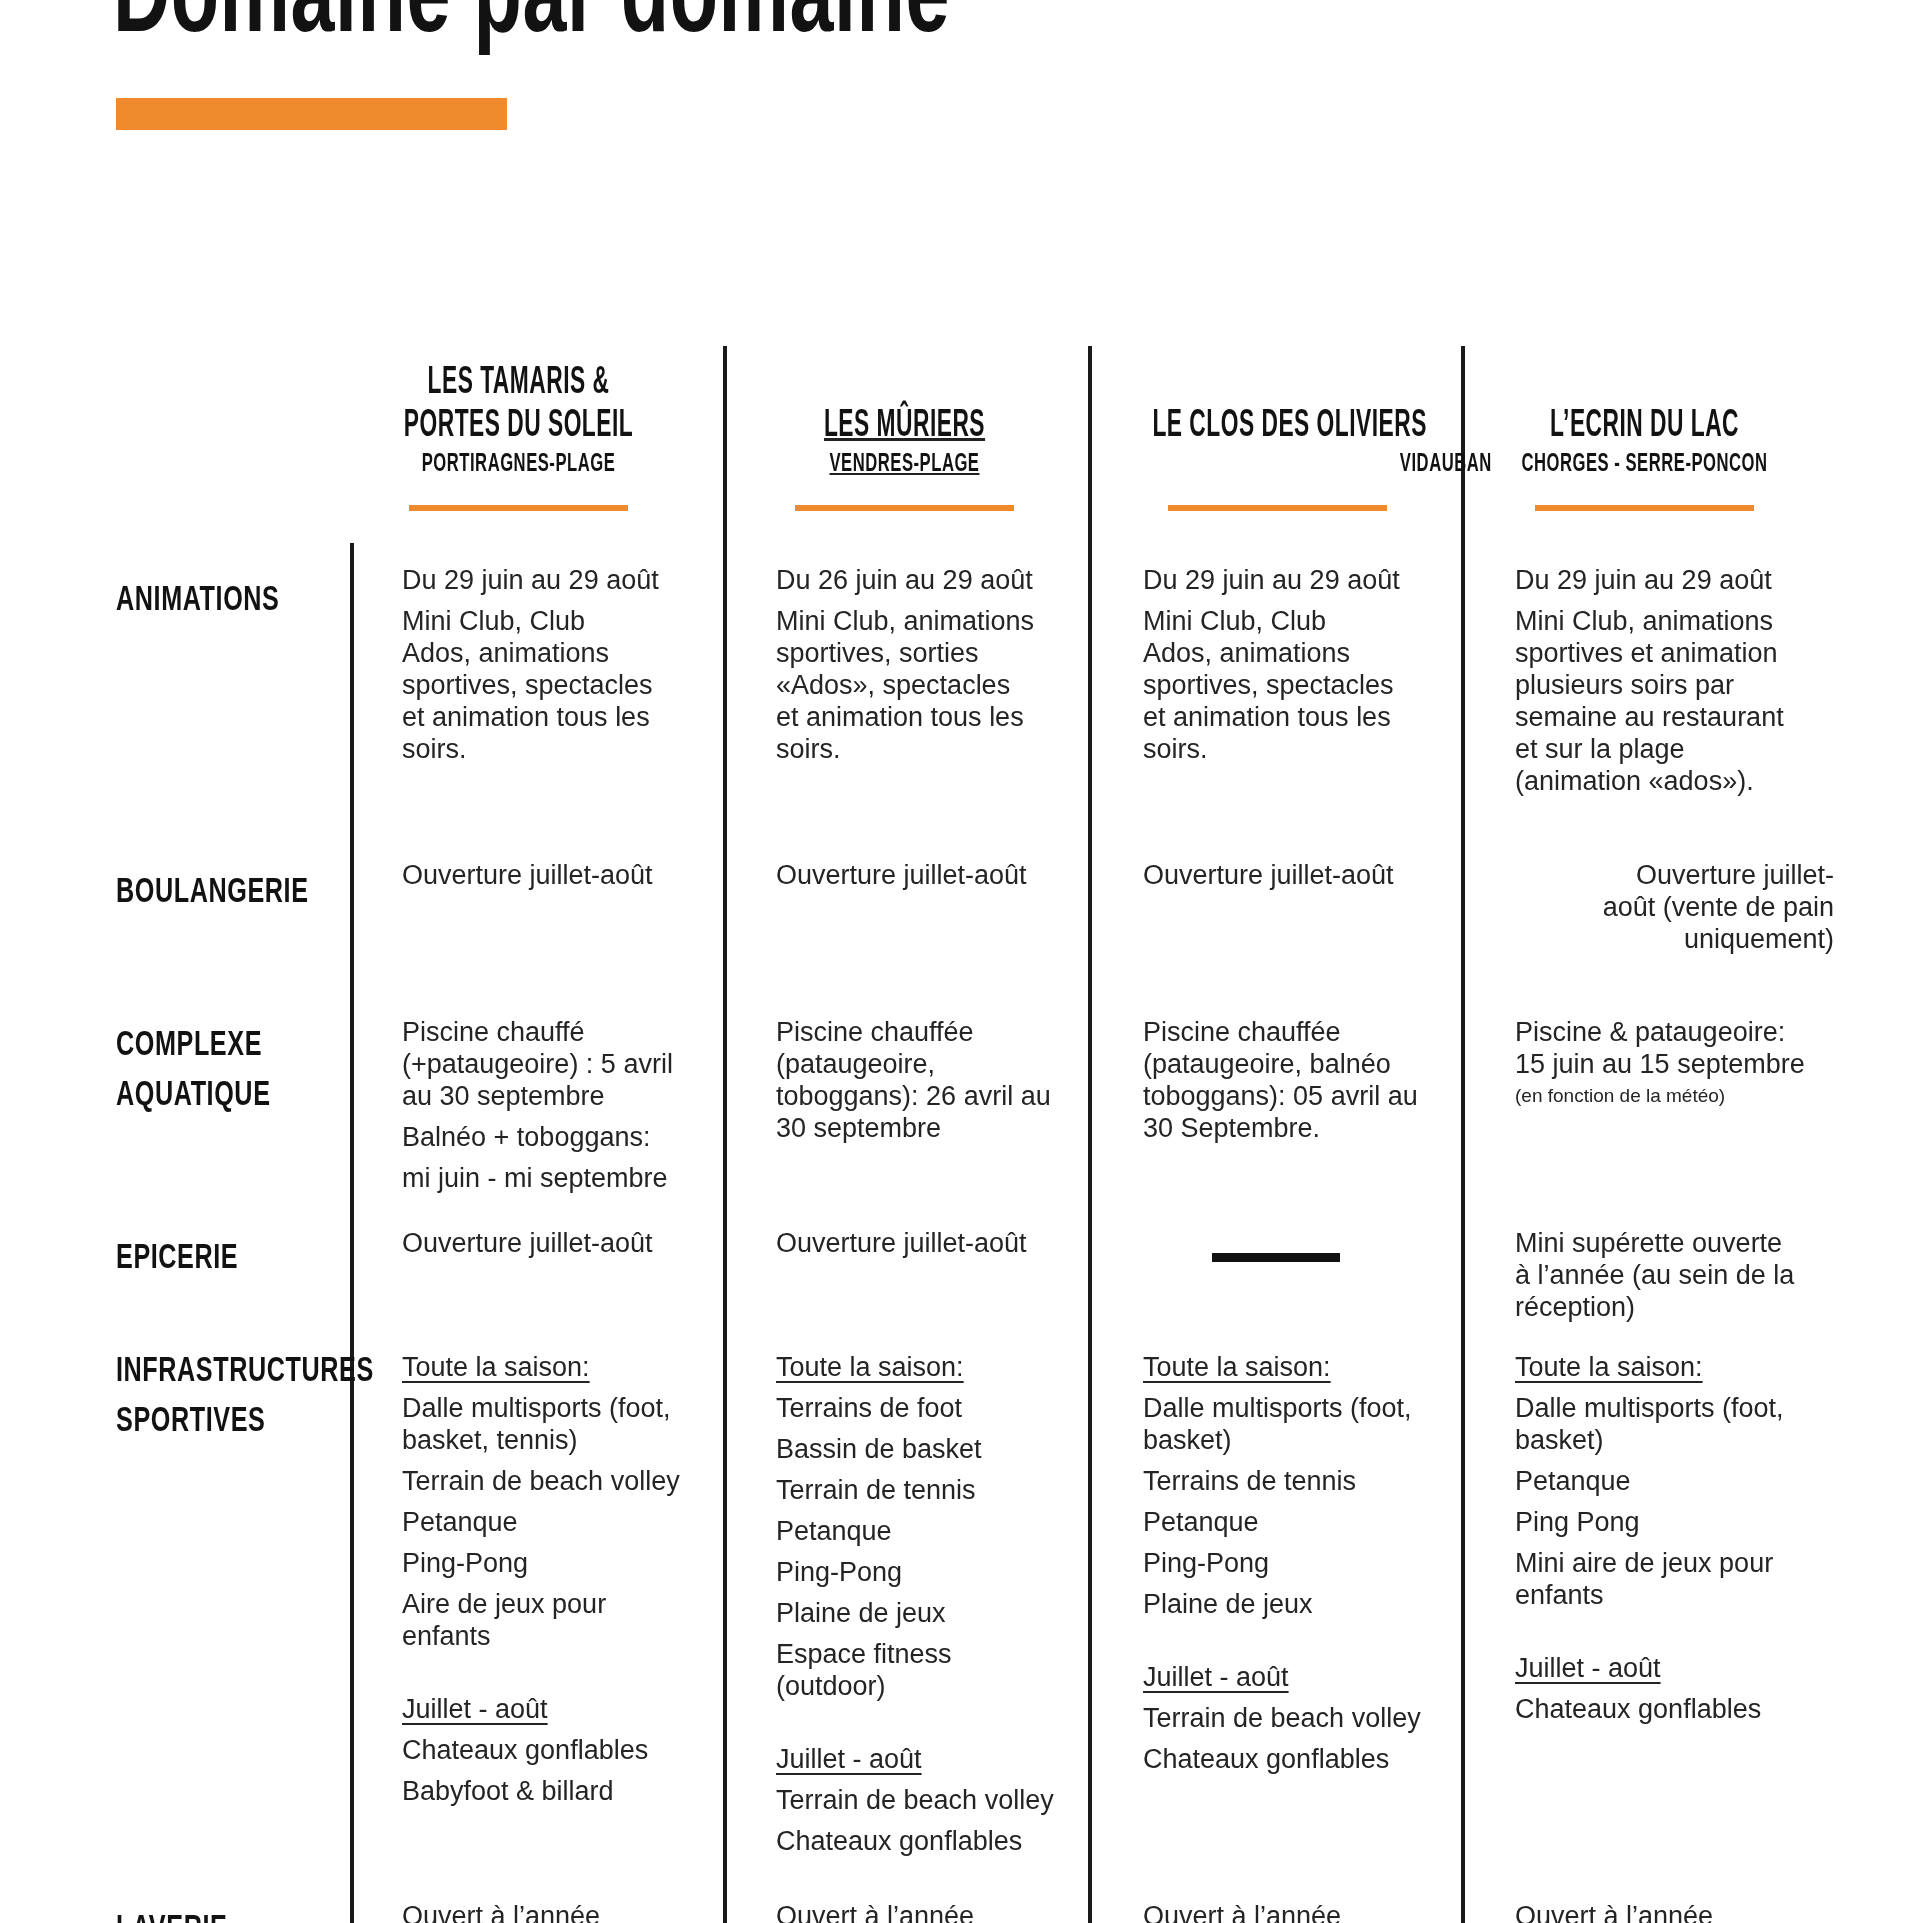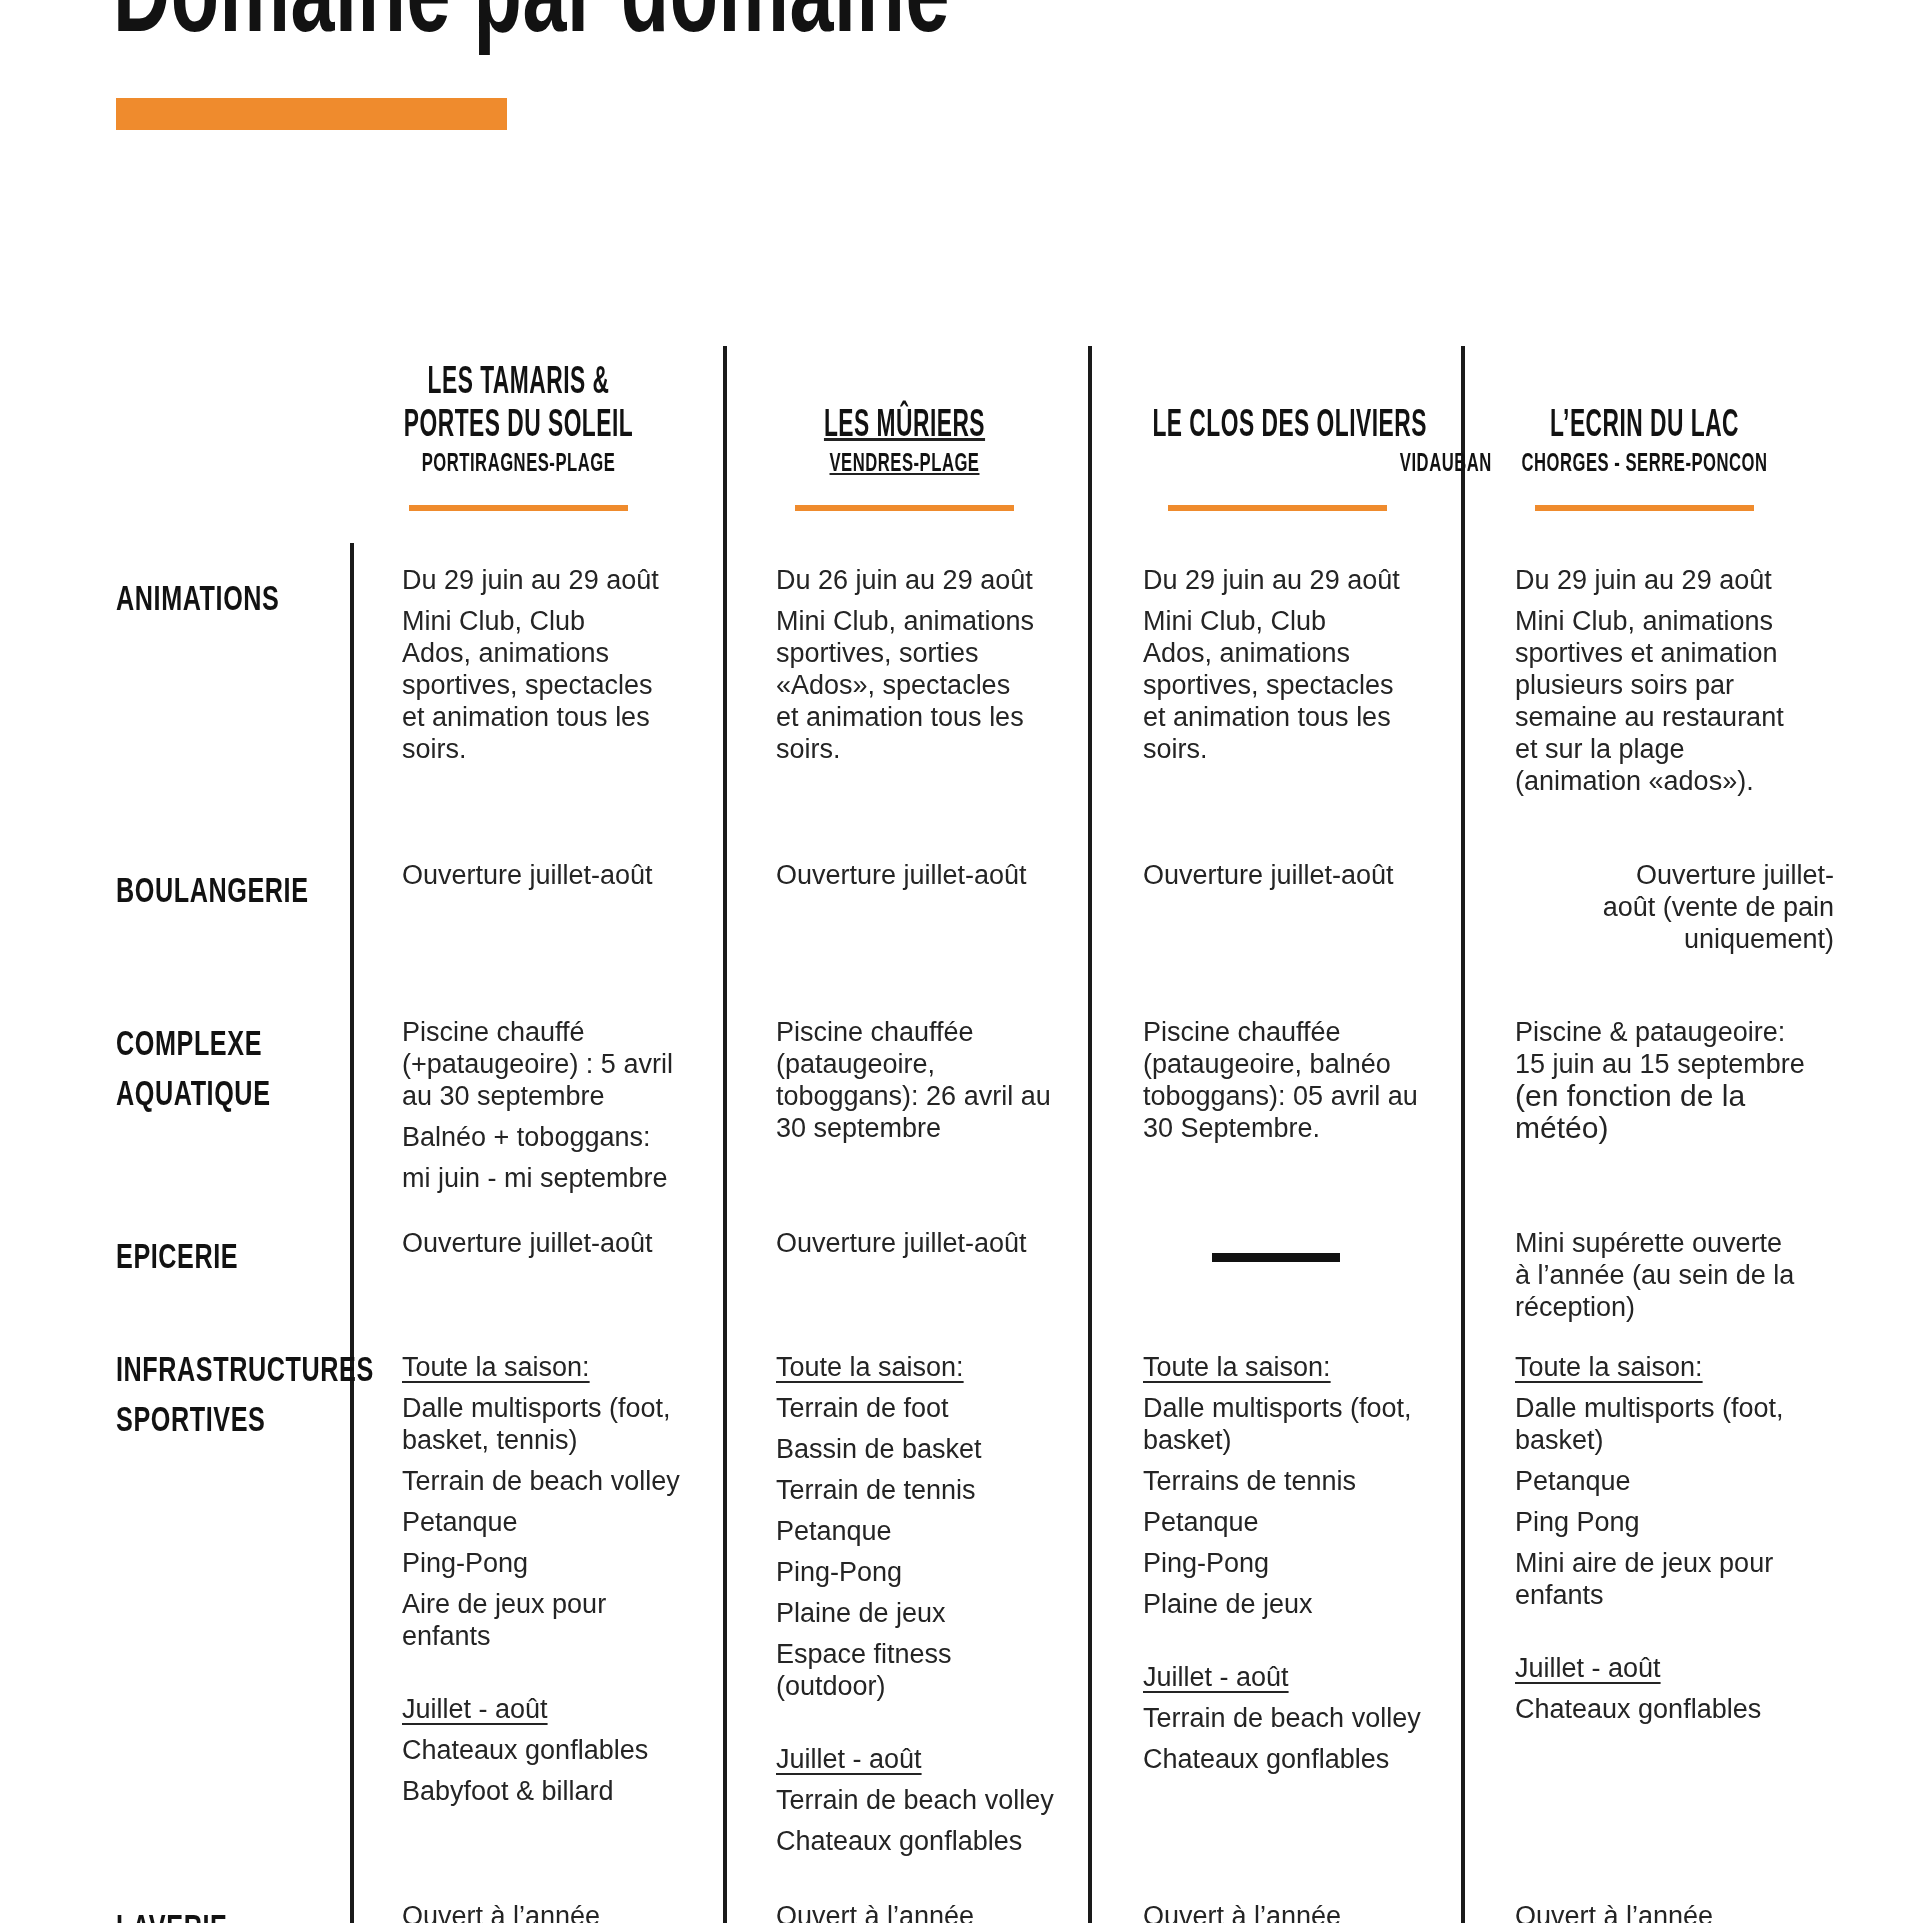--- a/index.html
+++ b/index.html
@@ -75,21 +75,21 @@
   .cell{
     position:absolute;
     width:319px;
     font-size:27px;line-height:32px;
     color:#242424;
   }
   .cell .para{margin:9px 0 0 0;white-space:pre-line;}
   .cell .para:first-child{margin-top:0;}
   .cell .para.gap{margin-top:41px;}
   .cell .para.tight{margin-top:0;}
-  .cell .para.small{font-size:30px;}
+  .cell .para.small{font-size:19px;}
   .cell .para.underline{
     text-decoration:underline;
     text-decoration-thickness:2.3px;
     text-underline-offset:4.5px;
   }
   .dashbar{
     width:128px;height:9px;
     margin:25.6px 0 0 69px;
     background:#111111;
   }
@@ -194,21 +194,21 @@
       <div class="para">Piscine chauffée
 (pataugeoire,
 toboggans): 26 avril au
 30 septembre</div>
     </div>
     <div class="cell" style="left: 776px; top: 1227px;">
       <div class="para">Ouverture juillet-août</div>
     </div>
     <div class="cell" style="left: 776px; top: 1351px;">
       <div class="para underline">Toute la saison:</div>
-      <div class="para">Terrain de foot</div>
+      <div class="para">Terrains de foot</div>
       <div class="para">Bassin de basket</div>
       <div class="para">Terrain de tennis</div>
       <div class="para">Petanque</div>
       <div class="para">Ping-Pong</div>
       <div class="para">Plaine de jeux</div>
       <div class="para">Espace fitness
 (outdoor)</div>
       <div class="para underline gap">Juillet - août</div>
       <div class="para">Terrain de beach volley</div>
       <div class="para">Chateaux gonflables</div>

